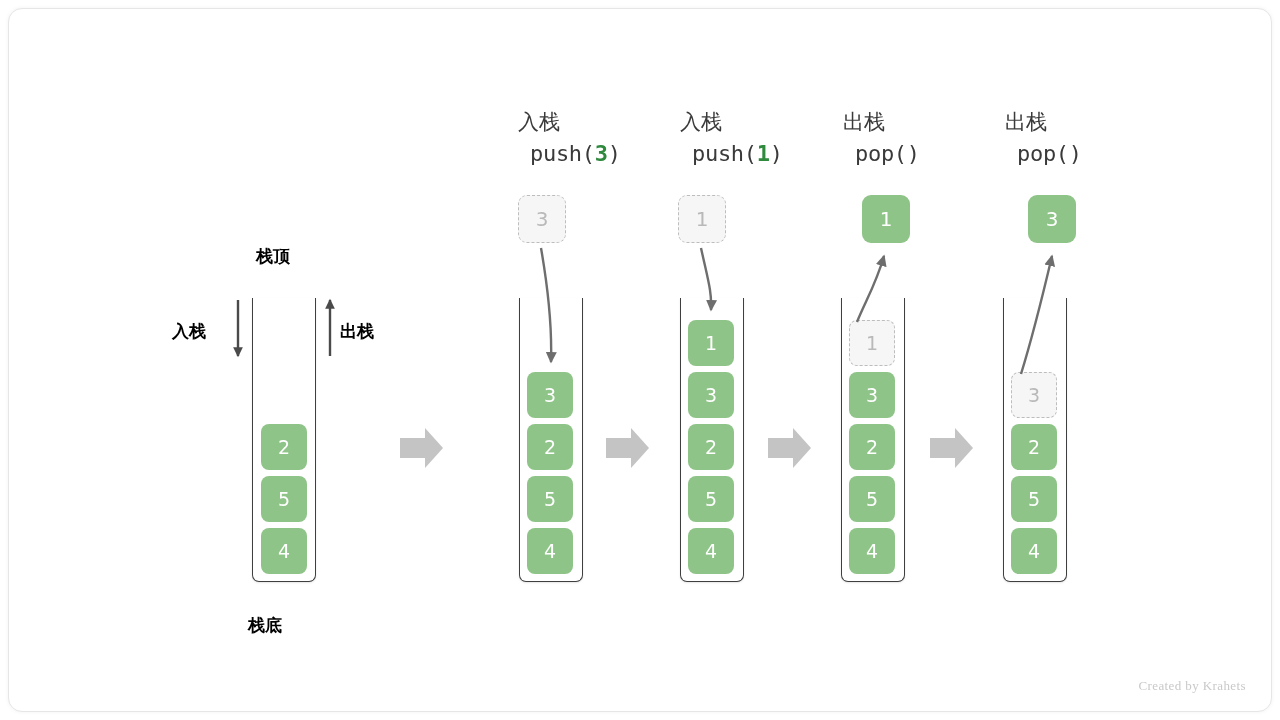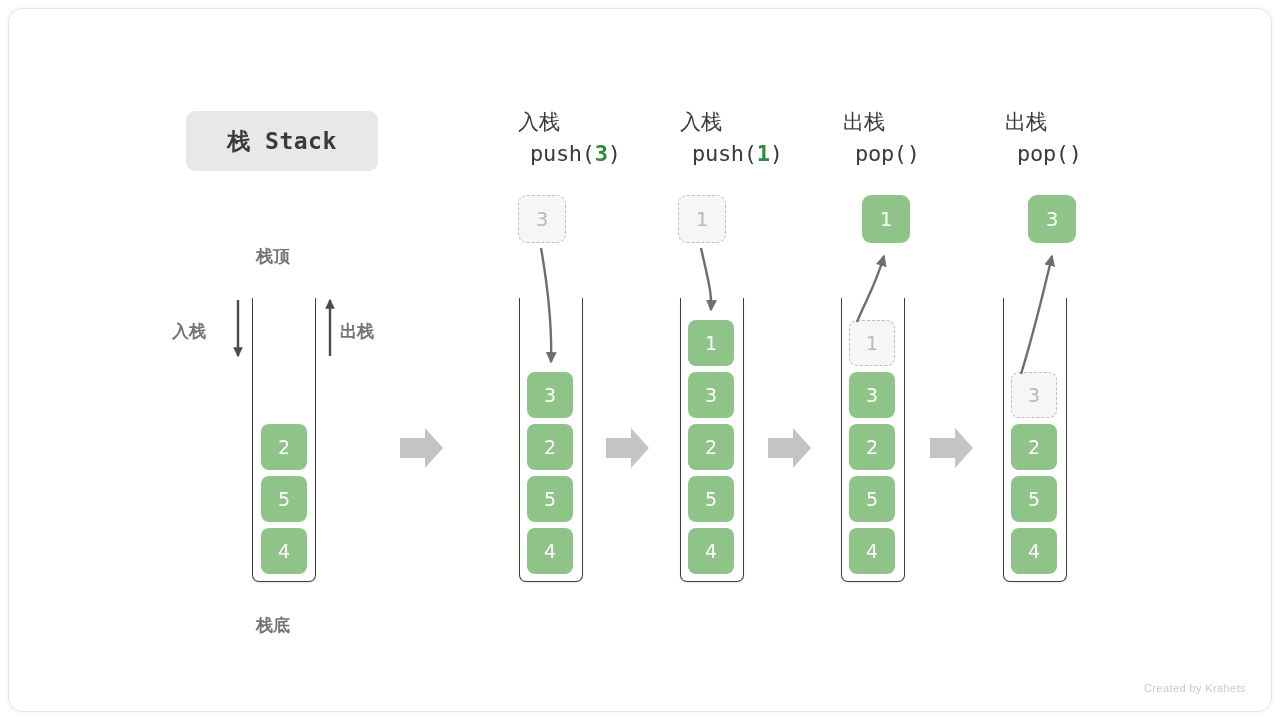--- a/index.html
+++ b/index.html
@@ -49,27 +49,27 @@
     color: #3a3a3a;
     letter-spacing: 0.5px;
     white-space: pre;
   }
 
   
   .lbl {
     position: absolute;
     font-family: Liberation Sans, sans-serif;
     font-weight: bold;
-    color: #737373;
+    color: #000000;
     font-size: 17px;
     white-space: nowrap;
   }
 
   .lbl-top    { left: 256px; top: 245px; }
-  .lbl-bottom { left: 256px; top: 614px; }
+  .lbl-bottom { left: 248px; top: 614px; }
   .lbl-push   { left: 172px; top: 320px; }
   .lbl-pop    { left: 340px; top: 320px; }
 
   
   .col-head {
     position: absolute;
     font-family: "DejaVu Sans", "Liberation Sans", sans-serif;
     color: #3a3a3a;
     white-space: nowrap;
     line-height: 1.42;
@@ -146,33 +146,32 @@
     left: 0; top: 0;
     width: 1280px; height: 720px;
     pointer-events: none;
   }
 
   
   .credit {
     position: absolute;
     right: 34px;
     bottom: 26px;
-    font-family: Liberation Sans, sans-serif;
-    font-size: 11px;
+    font-family: Liberation Serif, serif;
+    font-size: 13px;
     color: #c9c9c9;
     letter-spacing: 0.4px;
   }
 </style>
 </head>
 <body>
 
 <div id="canvas">
   <div class="card"></div>
 
-  <div class="title-badge">栈 Stack</div>
 
   <div class="lbl lbl-top">栈顶</div>
   <div class="lbl lbl-bottom">栈底</div>
   <div class="lbl lbl-push">入栈</div>
   <div class="lbl lbl-pop">出栈</div>
 
   <div class="col-head" style="left:518px; top:108px;">
     <span class="cn">入栈</span>
     <span class="code"><span>push(</span><span class="num">3</span><span>)</span></span>
   </div>

